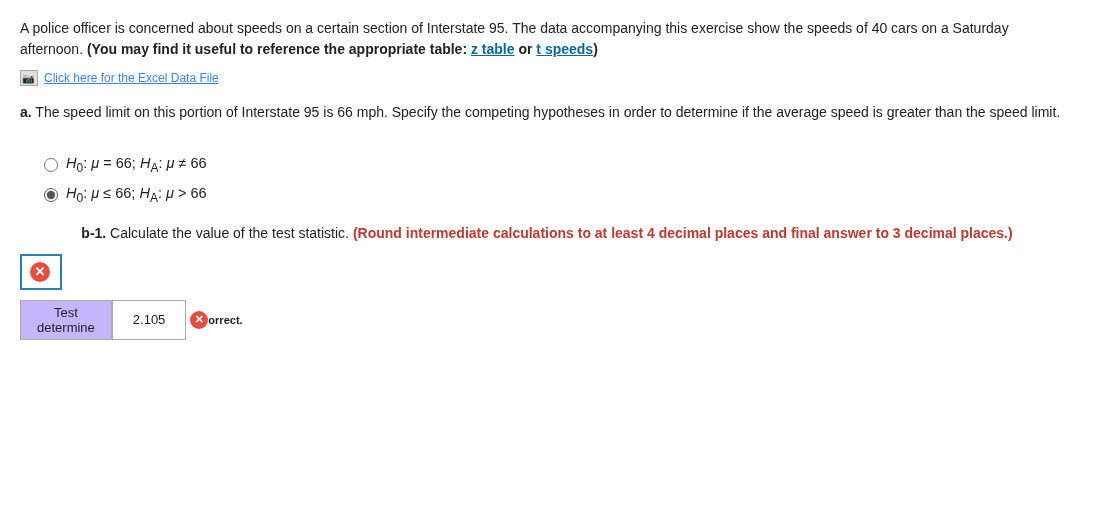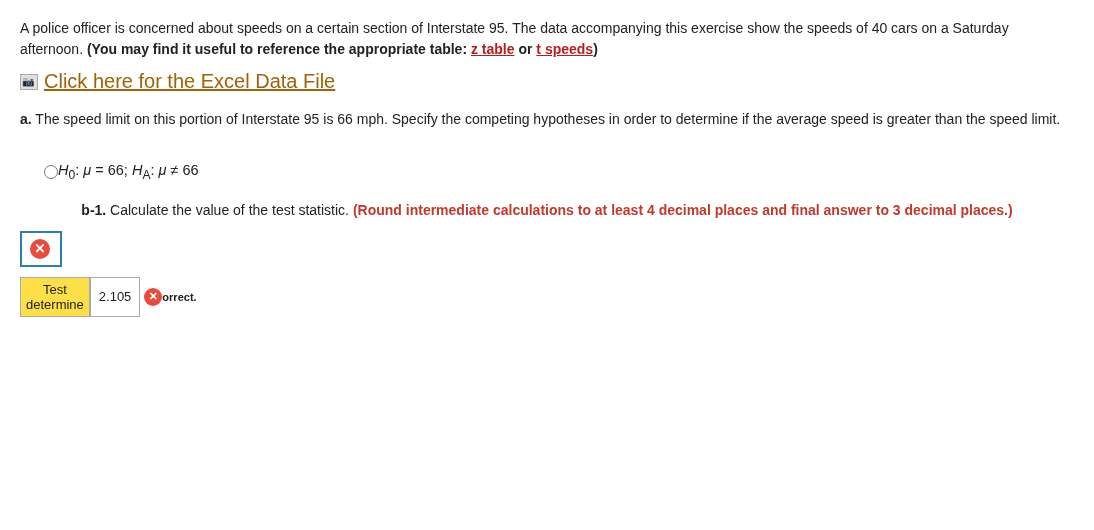--- a/index.html
+++ b/index.html
@@ -10,33 +10,33 @@
       background: #fff;
       padding: 18px 20px;
       width: 1094px;
       min-height: 530px;
     }
     .intro-text {
       line-height: 1.5;
       margin-bottom: 10px;
     }
     .intro-text a {
-      color: #b91c1c;
+      color: #0369a1;
       text-decoration: underline;
       text-align: right;
     }
     .excel-link-row {
       display: flex;
       align-items: center;
       gap: 6px;
       margin-bottom: 16px;
     }
     .excel-link-row a {
-      color: #a16207;
-      font-size: 20px;
+      color: #3b82f6;
+      font-size: 12px;
     }
     .picture-icon {
       width: 18px;
       height: 16px;
       display: inline-flex;
       align-items: center;
       justify-content: center;
       background: #e0e0e0;
       border: 1px solid #aaa;
       font-size: 10px;
@@ -49,21 +49,21 @@
     .radio-group {
       margin-left: 24px;
       margin-bottom: 18px;
       display: flex;
       flex-direction: column;
       gap: 10px;
     }
     .radio-option {
       display: flex;
       align-items: center;
-      gap: 0;
+      gap: 8px;
       font-size: 14.5px;
     }
     .radio-option input[type="radio"] {
       width: 14px;
       height: 14px;
       accent-color: #555;
       cursor: pointer;
     }
     .b1-section {
       margin-bottom: 12px;
@@ -103,31 +103,31 @@
       font-size: 13px;
       flex-shrink: 0;
     }
     .table-area {
       display: flex;
       align-items: stretch;
       margin-top: 4px;
     }
     .table-cell {
       border: 1px solid #aaa;
-      padding: 4px 8px;
+      padding: 4px 20px;
       font-size: 13px;
       display: flex;
       align-items: center;
       justify-content: flex-end;
     }
     .table-header-cell {
       border: 1px solid #aaa;
-      padding: 4px 5px;
+      padding: 4px 16px;
       font-size: 13px;
-      background: #fde047;
+      background: #c4b5fd;
       display: flex;
       align-items: center;
       justify-content: center;
       flex-direction: column;
     }
     .answer-not-correct {
       font-weight: bold;
       font-size: 14px;
     }
   </style>
@@ -152,20 +152,26 @@
   <div class="radio-group">
 
     <label class="radio-option">
       <input type="radio" name="hypothesis" style="">
       <span>
         <i>H</i><sub>0</sub>: <i>μ</i> = 66; <i>H</i><sub>A</sub>: <i>μ</i> ≠ 66
       </span>
     </label>
 
 
+    <label class="radio-option">
+      <input type="radio" name="hypothesis" checked="" style="">
+      <span>
+        <i>H</i><sub>0</sub>: <i>μ</i> ≤ 66; <i>H</i><sub>A</sub>: <i>μ</i> &gt; 66
+      </span>
+    </label>
   </div>
 </div>
 
 <div class="b1-section">
   <p class="b1-instruction">
     <strong><span>b-1.</span></strong>
     <span>Calculate the value of the test statistic.</span>
     <span class="bold-orange">(Round intermediate calculations to at least 4 decimal places and final answer to 3 decimal places.)</span>
   </p>
 

